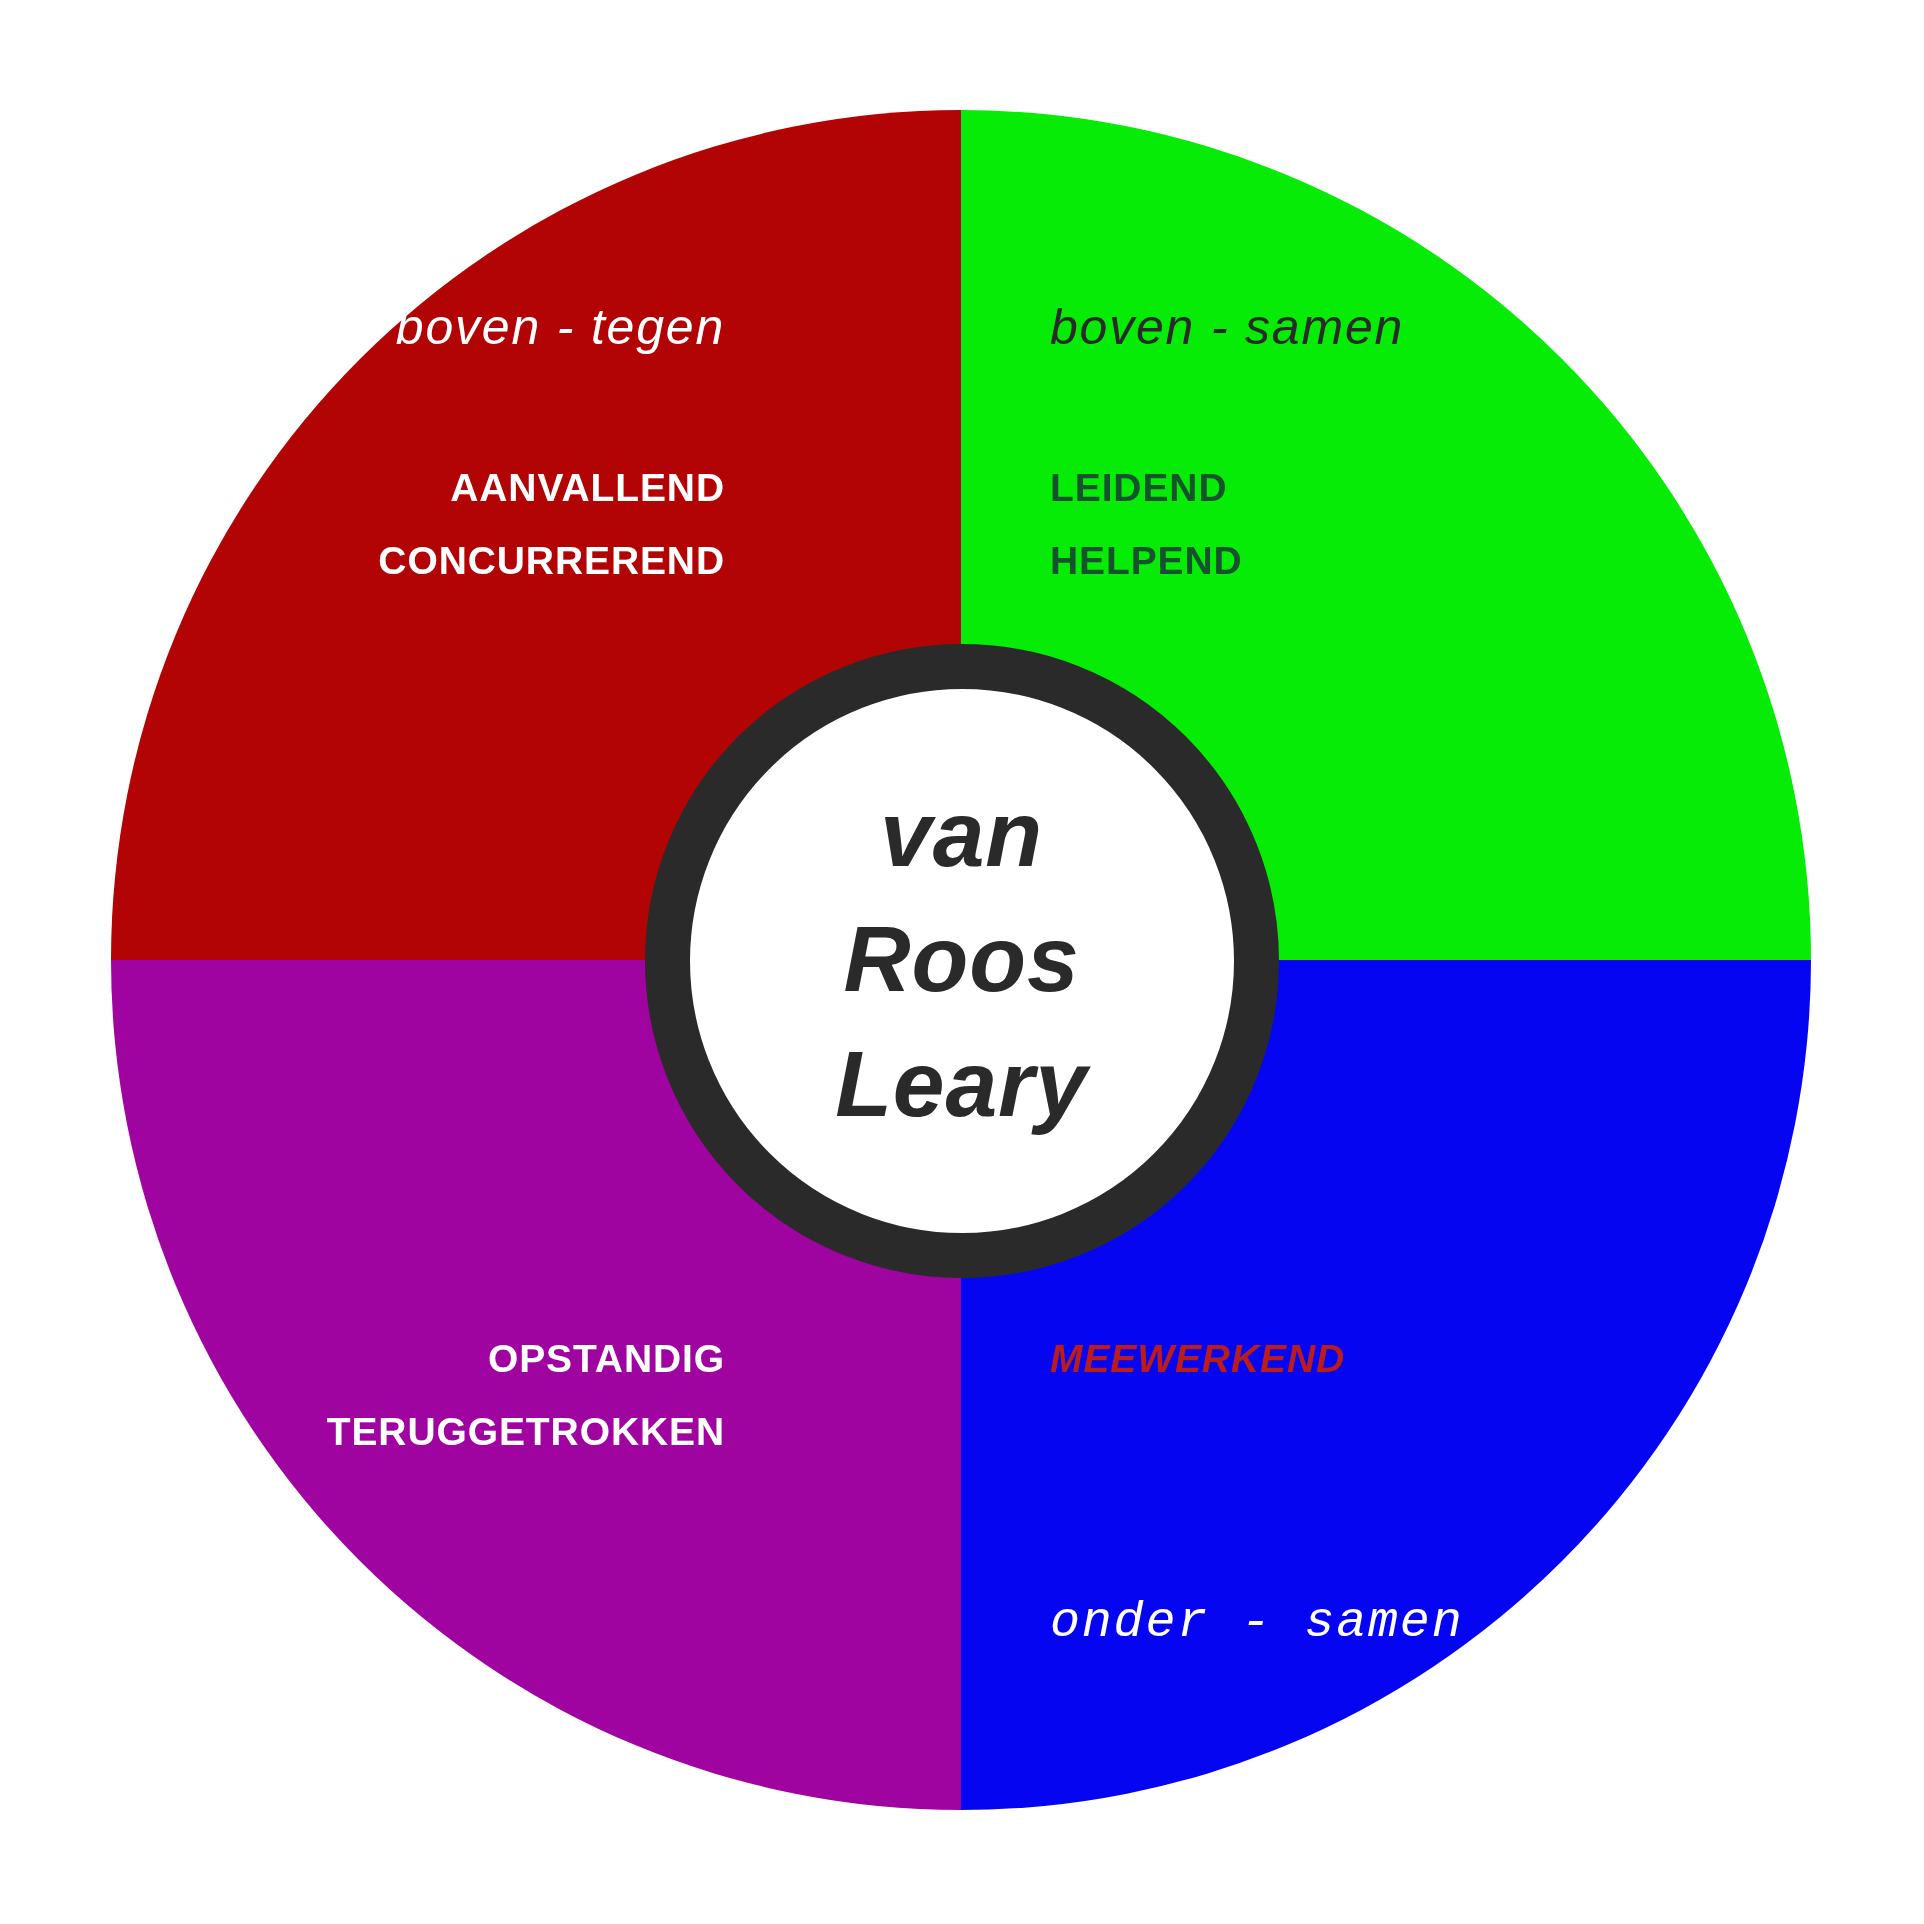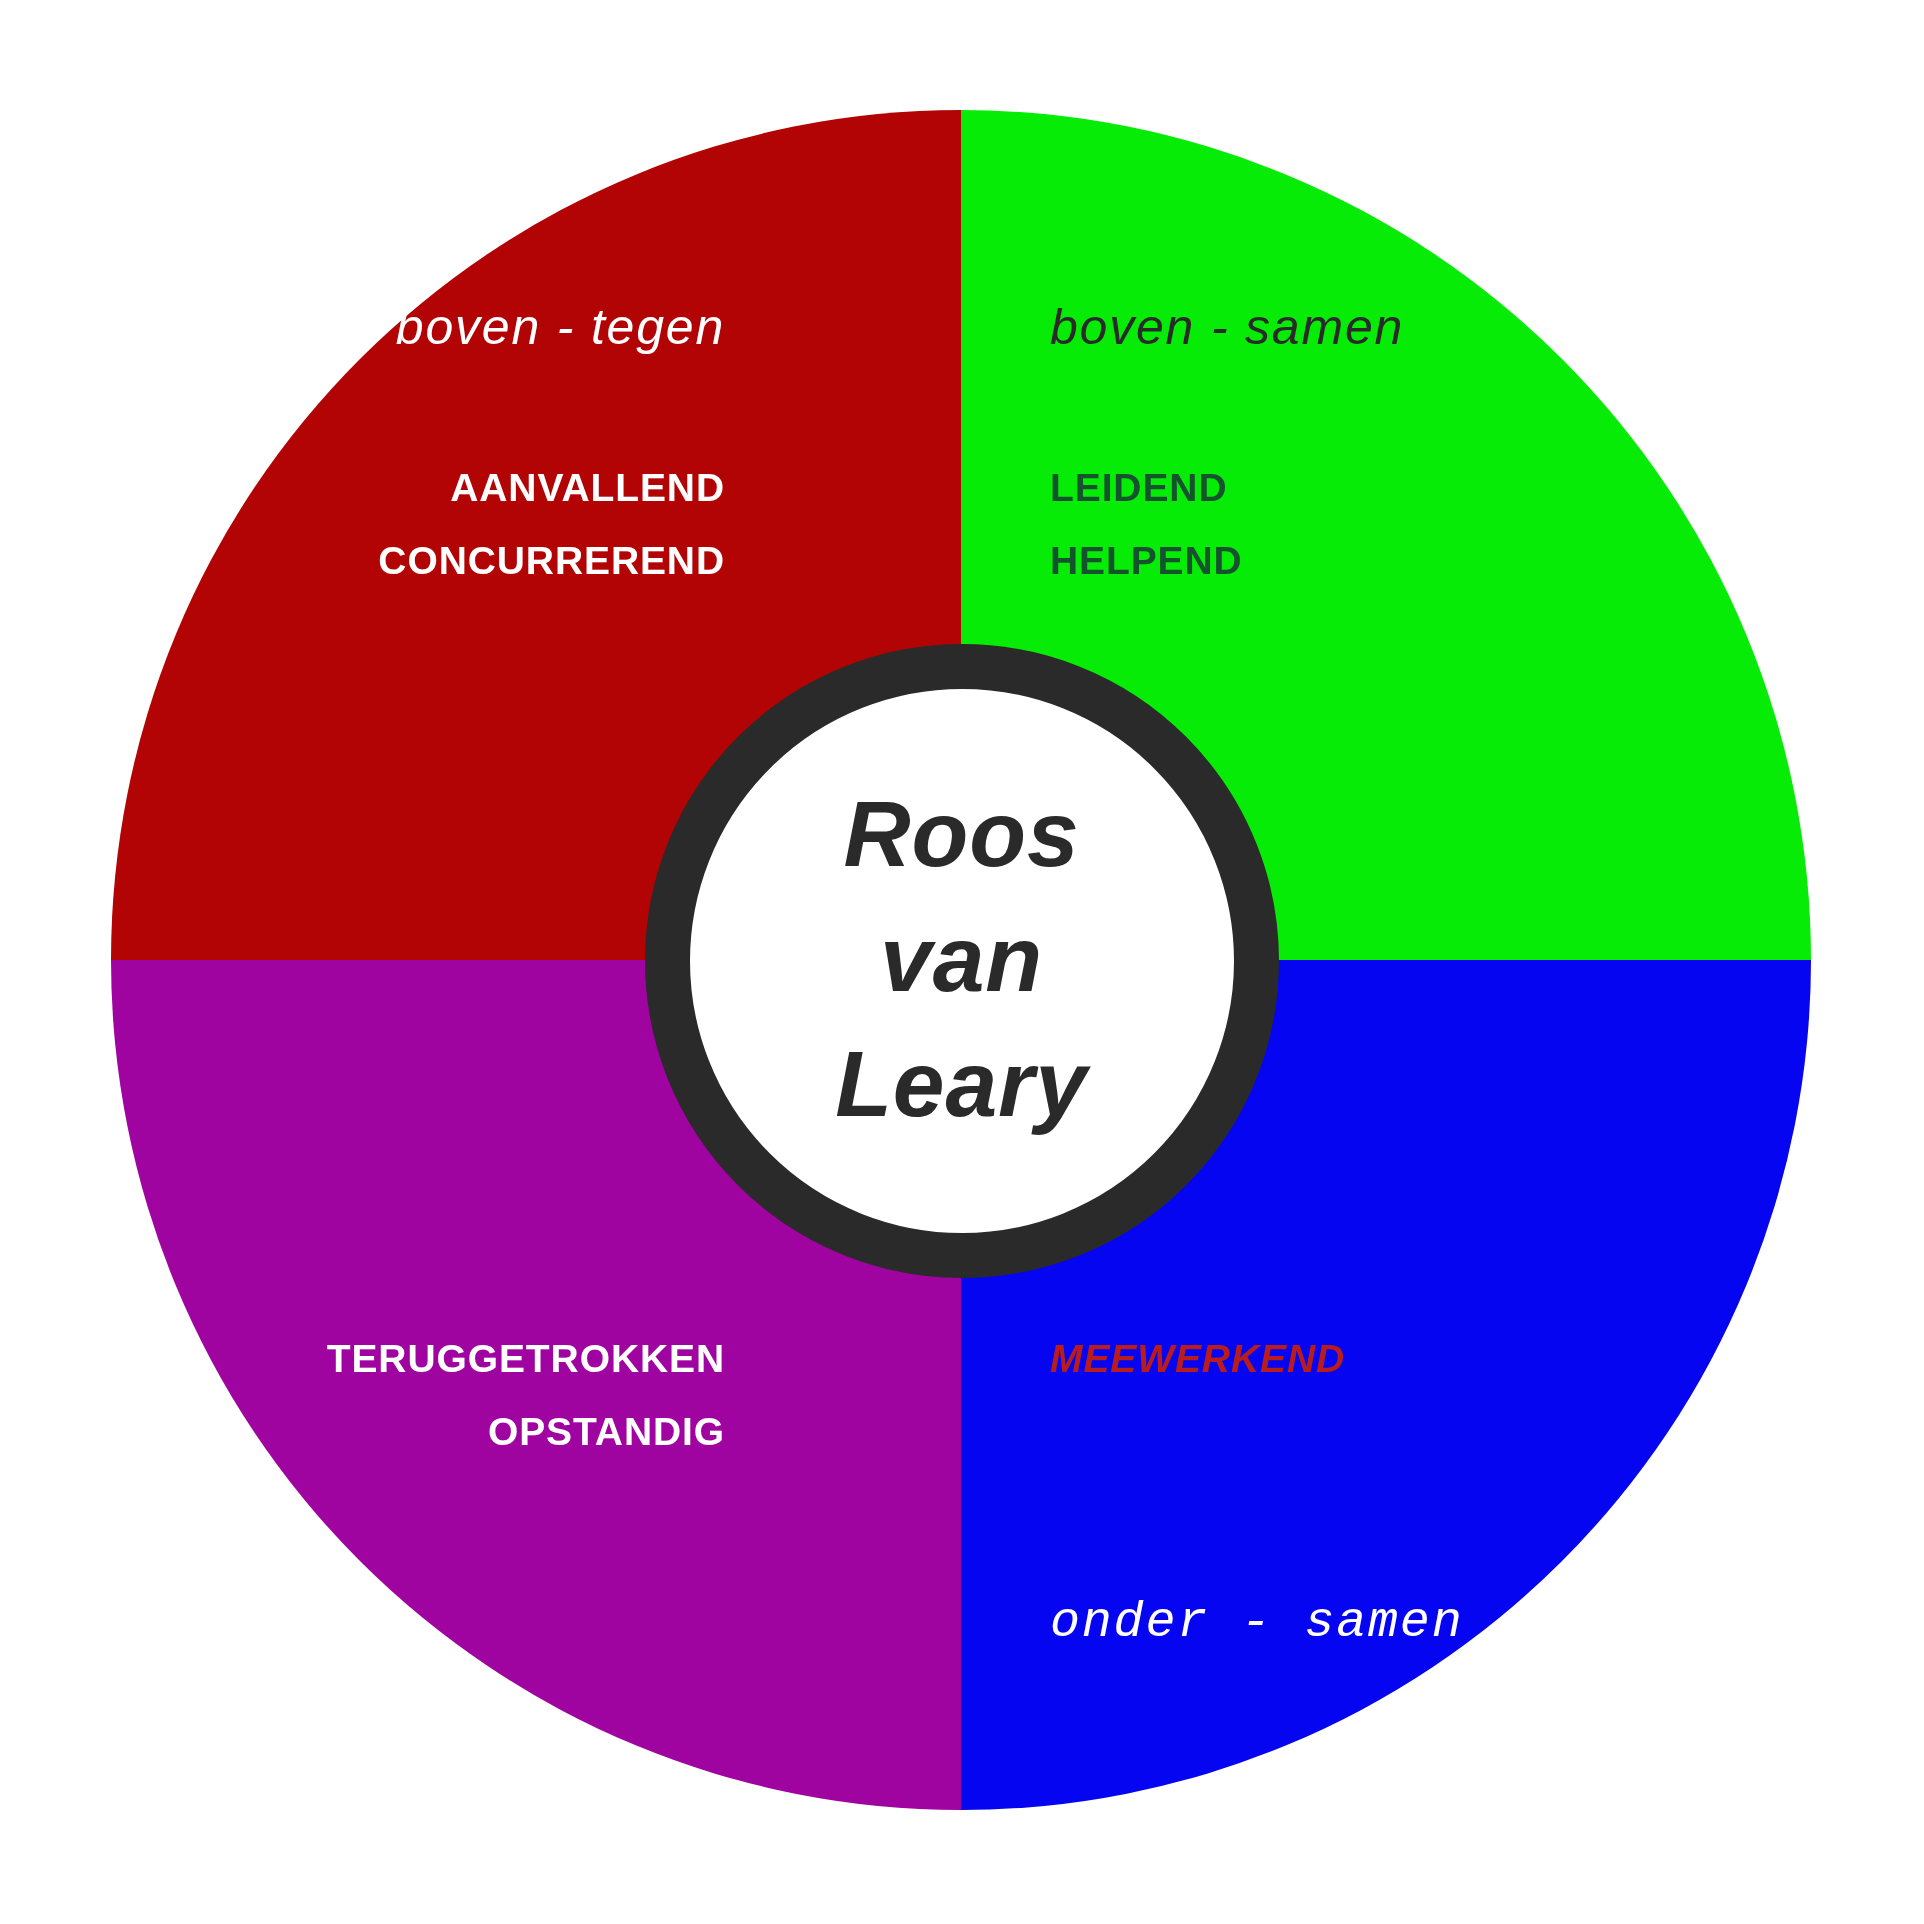--- a/index.html
+++ b/index.html
@@ -86,30 +86,30 @@
     <div>CONCURREREND</div>
   </div>
 
   <div class="label axis-label pos-tr-axis" style="color: rgb(42, 42, 42);">boven - samen</div>
   <div class="label heading pos-tr-head" style="color: #14532d;">
     <div>LEIDEND</div>
     <div>HELPEND</div>
   </div>
 
   <div class="label heading align-r pos-bl-head" style="color: rgb(255, 255, 255);">
+    <div>OPSTANDIG</div>
     <div>TERUGGETROKKEN</div>
-    <div>OPSTANDIG</div>
   </div>
 
   <div class="label heading pos-br-head" style="color: #b91c1c; font-style: italic;">
     <div>MEEWERKEND</div>
   </div>
   <div class="label axis-label pos-br-axis" style="color: rgb(255, 255, 255);">onder - samen</div>
 
   <div class="center-circle" style="border-color: rgb(42, 42, 42);"></div>
   <div class="center-text" style="color: rgb(42, 42, 42);">
+    <span>van</span>
     <span>Roos</span>
-    <span>van</span>
     <span>Leary</span>
   </div>
 
 </div>
 
 
 </body></html>

